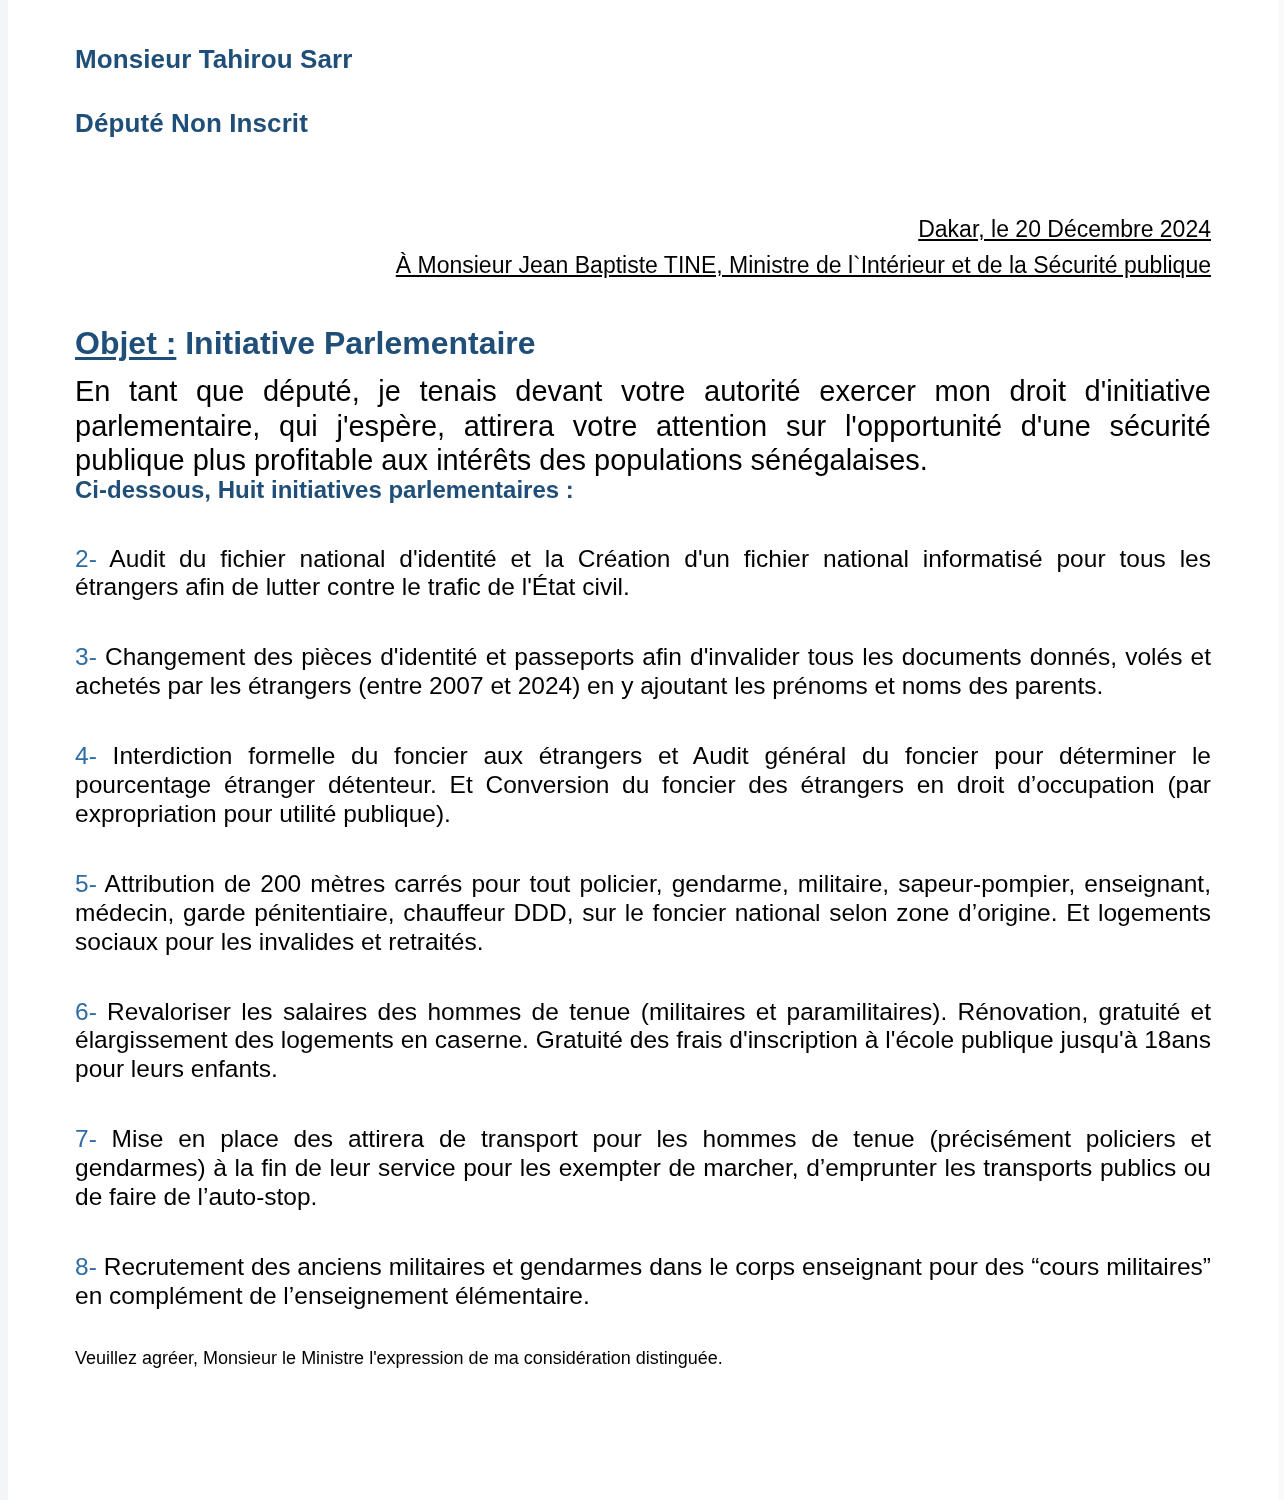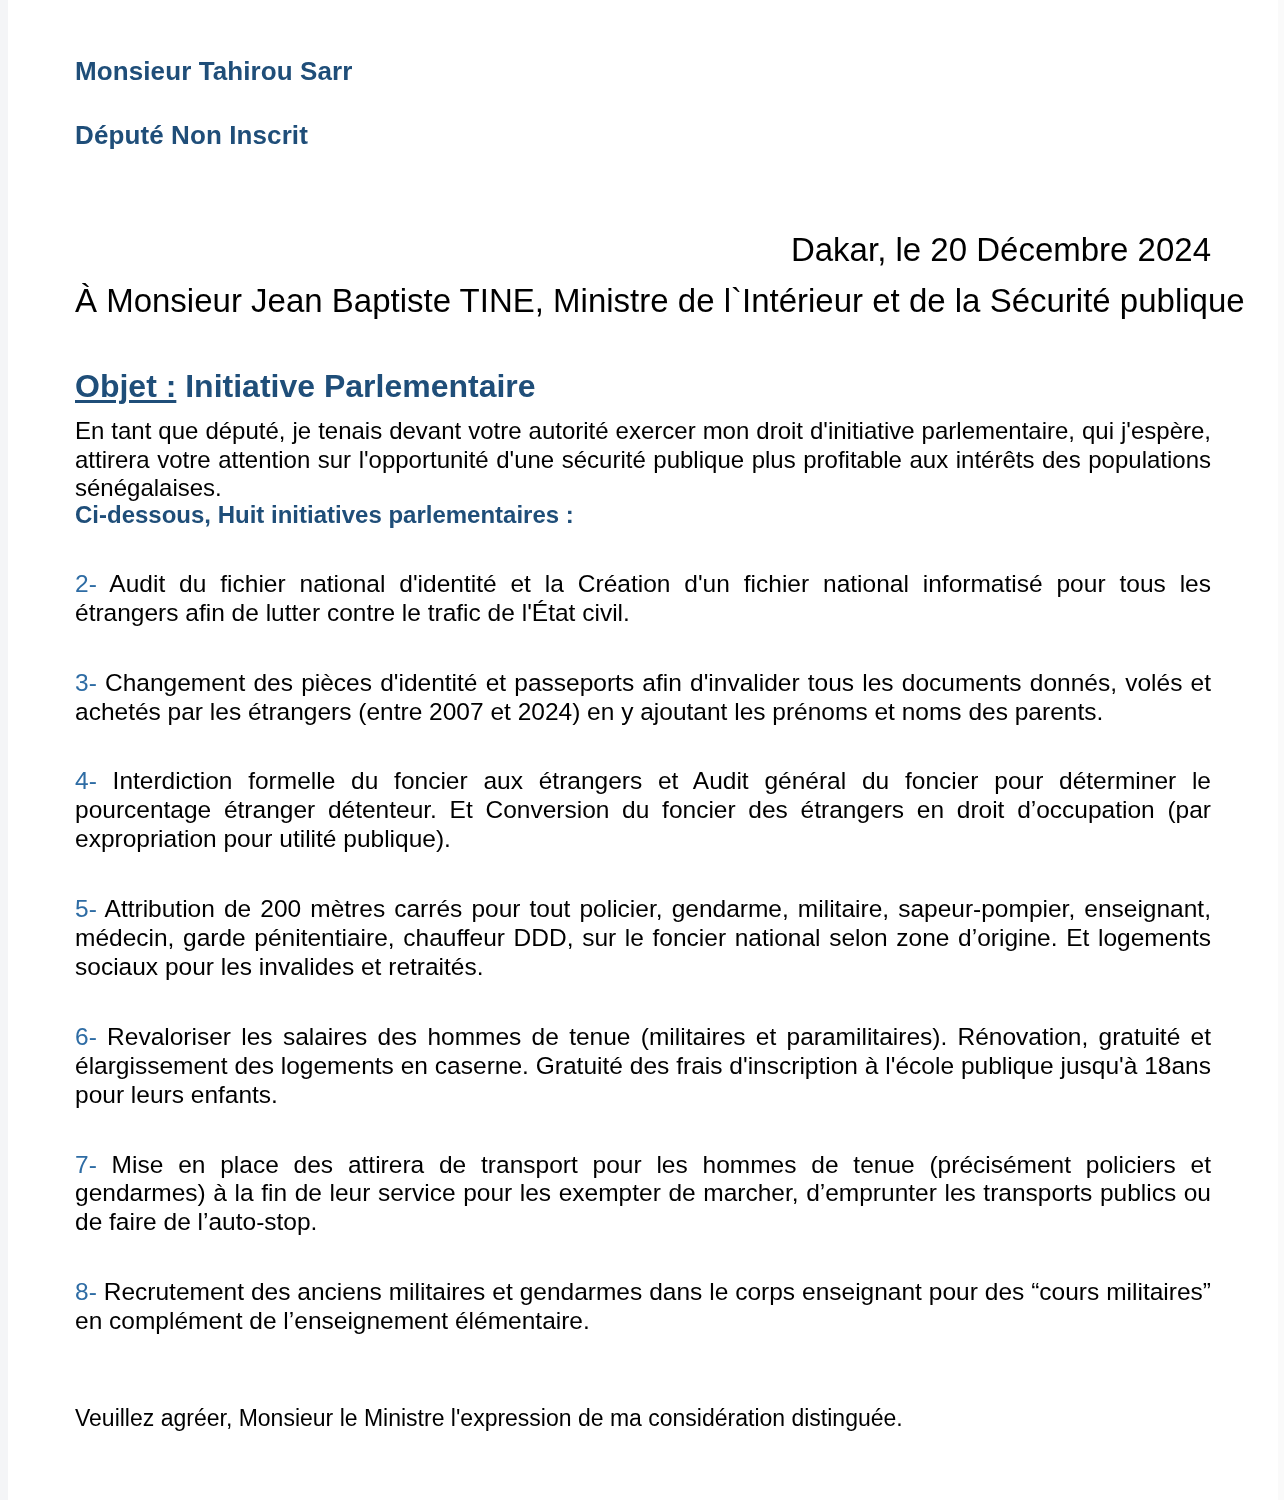--- a/index.html
+++ b/index.html
@@ -29,21 +29,21 @@
   }
   .edge-right {
     position: absolute;
     right: 0; top: 0; bottom: 0;
     width: 6px;
     background: #fafafa;
   }
   .content {
     position: absolute;
     left: 75px;
-    top: 12px;
+    top: 0;
     width: 1136px;   
   }
 
   
   .letterhead {
     padding-top: 46px;
   }
   .letterhead-line {
     font-size: 26px;
     font-weight: bold;
@@ -54,42 +54,43 @@
   .letterhead-line.second {
     margin-top: 38px;
   }
 
   
   .addressing {
     margin-top: 76px;
     text-align: right;
   }
   .addressing .line {
-    font-size: 33px;
+    font-size: 23px;
     line-height: 1.55;
     color: #000;
     white-space: nowrap;
+    text-decoration: underline;
   }
 
   
   .objet {
     margin-top: 43px;
     font-size: 32px;
     font-weight: bold;
     color: #1f4e79;
     line-height: 1.1;
   }
   .objet .label {
     text-decoration: underline;
     text-underline-offset: 3px;
   }
 
   
   .para {
-    font-size: 24px;
+    font-size: 29px;
     line-height: 1.18;
     text-align: justify;
     color: #000;
     margin-top: 14px;
   }
   .para.intro { margin-top: 13px; }
 
   .section-head {
     font-size: 24px;
     font-weight: bold;
@@ -107,22 +108,22 @@
     color: #000;
     margin-top: 41px;
   }
   .item .num {
     color: #2e6ca4;
     font-weight: normal;
   }
   .item.first { margin-top: 30px; }
 
   .closing {
-    margin-top: 68px;
-    font-size: 23px;
+    margin-top: 36px;
+    font-size: 18px;
     line-height: 1.3;
     color: #000;
     text-align: left;
   }
 </style>
 </head>
 <body>
 
 <div class="page">
   <div class="edge-left"></div>

